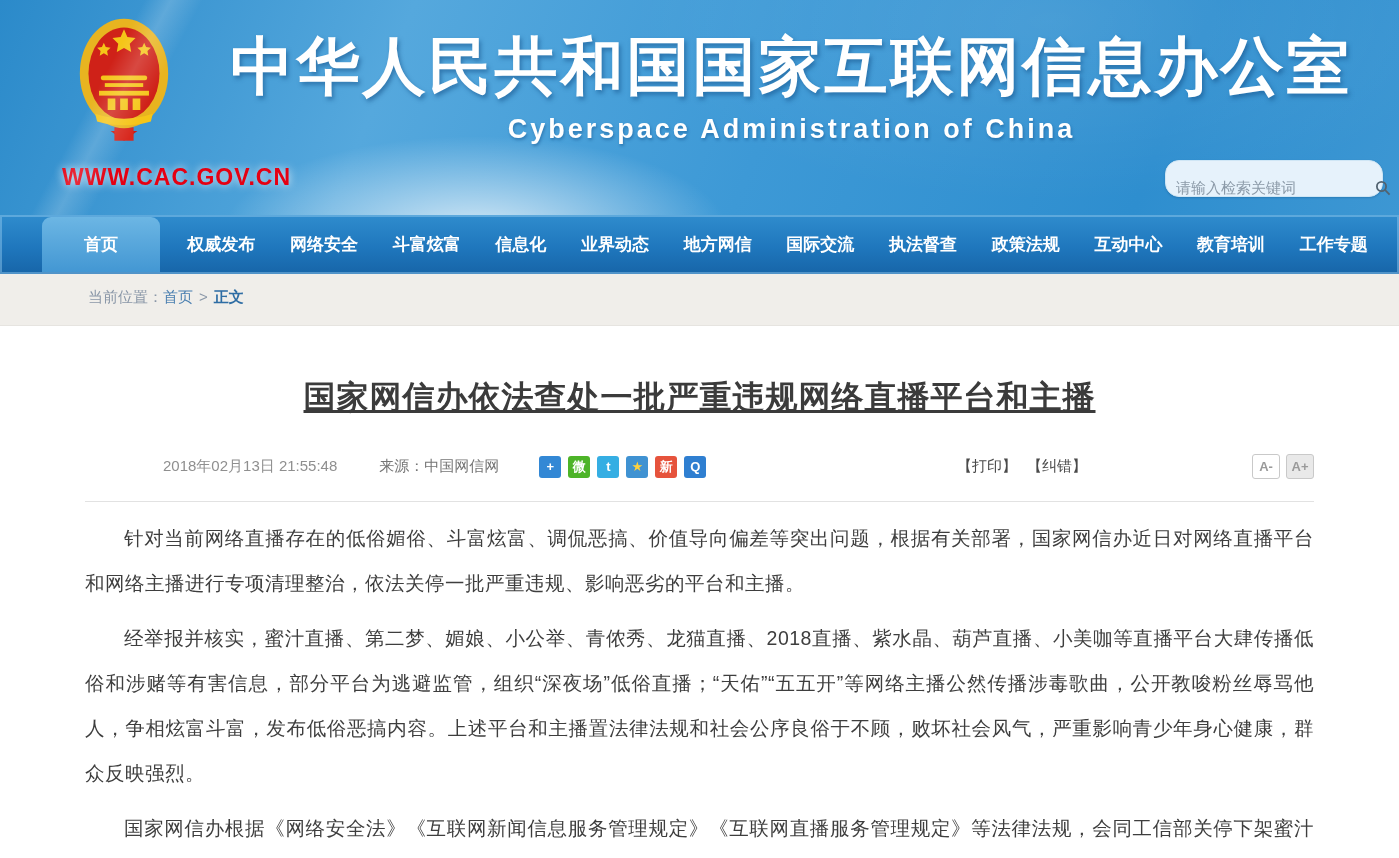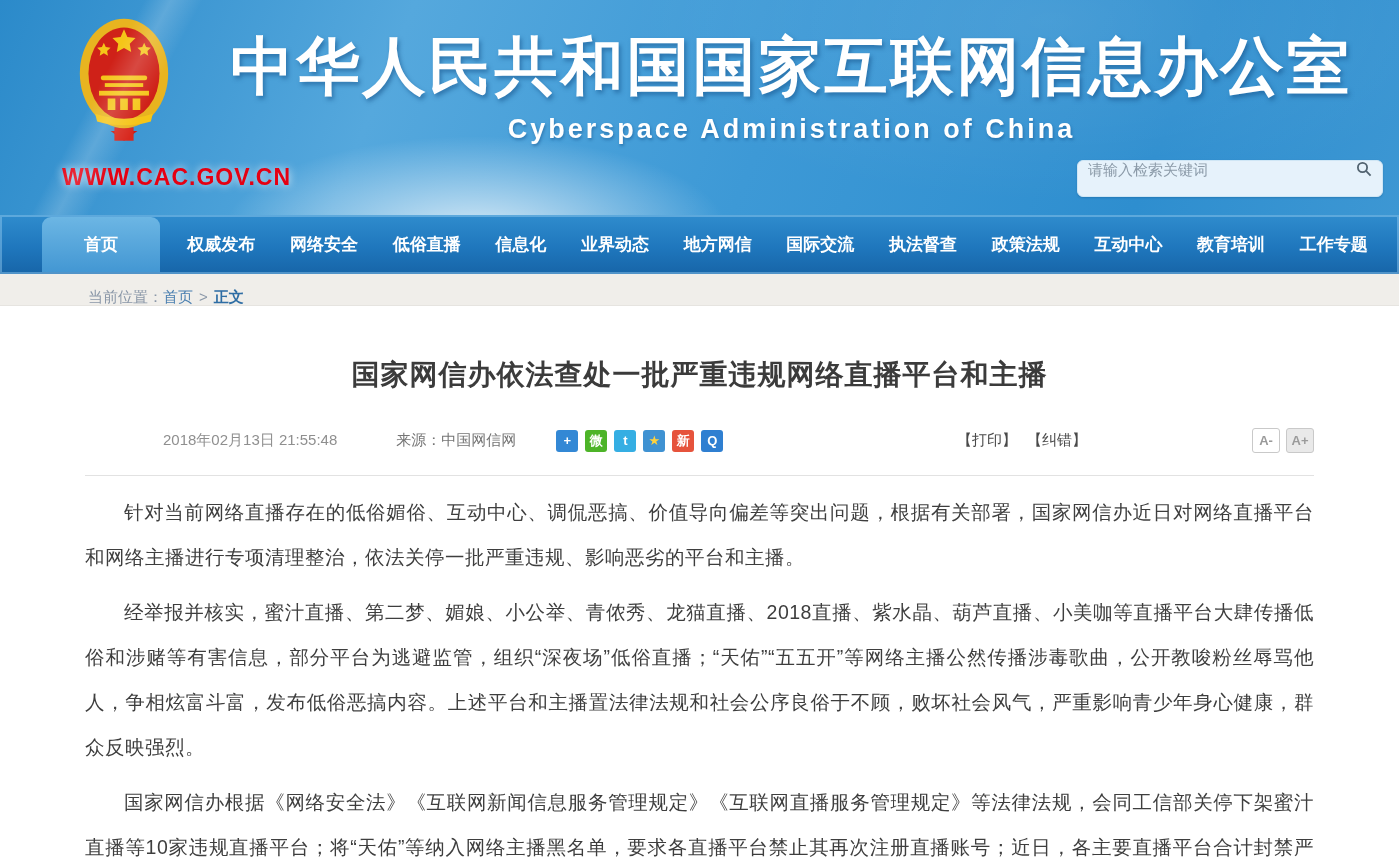--- a/index.html
+++ b/index.html
@@ -16,51 +16,51 @@
   .header::after { content:""; position:absolute; left:-80px; top:0; width:420px; height:215px;
     background:linear-gradient(118deg, transparent 42%, rgba(255,255,255,.18) 47%, transparent 53%); }
   .emblem { position:absolute; left:76px; top:12px; width:96px; height:148px; }
   .title-block { position:absolute; left:188px; right:4px; top:24px; text-align:center; color:#fff; }
   .site-title { font-size:63px; font-weight:bold; letter-spacing:3px; white-space:nowrap;
     text-shadow:2px 3px 4px rgba(16,74,130,.5); }
   .site-subtitle { font-size:27px; font-weight:bold; letter-spacing:3px; margin-top:4px;
     text-shadow:1px 2px 3px rgba(16,74,130,.45); }
   .site-url { position:absolute; left:62px; top:164px; font-size:23px; font-weight:bold;
     color:#e50012; letter-spacing:1px; text-shadow:0 0 8px rgba(255,255,255,.9); }
-  .search-box { position:absolute; right:16px; top:160px; width:306px; height:37px;
-    background:#e6f2fb; border:1px solid #cfe6f5; border-radius:6px;
-    display:flex; align-items:flex-start; padding:0 10px; box-shadow:0 1px 2px rgba(0,60,110,.25); }
+  .search-box { position:absolute; right:16px; top:160px; width:218px; height:37px;
+    background:#e6f2fb; border:1px solid #cfe6f5; border-radius:14px;
+    display:flex; align-items:flex-end; padding:0 10px; box-shadow:0 1px 2px rgba(0,60,110,.25); }
   .search-box input { flex:1; border:none; outline:none; background:transparent;
     font-size:15px; color:#333; font-family:inherit; }
   .search-box input::placeholder { color:#8b9aa8; }
   .search-glyph { width:16px; height:16px; flex:0 0 auto; }
 
   
   .nav { position:relative; height:59px; display:flex; align-items:stretch;
     background:linear-gradient(180deg,#2f8ccd 0%, #1f77bd 55%, #1765a8 100%);
     box-shadow:inset 0 0 0 2px rgba(150,205,240,.45); padding:0 14px; }
   .nav-item { flex:1 1 auto; text-align:center; line-height:59px; color:#fff;
     font-size:17px; font-weight:bold; cursor:pointer; white-space:nowrap; padding:0 6px; }
   .nav-item.active { flex:0 0 118px; background:linear-gradient(180deg,#6cb6e4,#4397d3);
     border-radius:9px 9px 0 0; margin:2px 10px 2px 28px; line-height:55px; }
 
   
-  .breadcrumb { height:32px; line-height:46px; background:#f0eeea; font-size:15px;
+  .breadcrumb { height:52px; line-height:46px; background:#f0eeea; font-size:15px;
     padding-left:88px; color:#8a97a8; border-bottom:1px solid #e6e4e0; }
   .breadcrumb .crumb-link { color:#4a7fb0; cursor:pointer; }
   .breadcrumb .crumb-sep { margin:0 6px; color:#8a97a8; }
   .breadcrumb .crumb-current { color:#2e6da4; font-weight:bold; cursor:pointer; }
 
   
   .content { padding:0 85px; background:#fff; }
-  .article-title { margin-top:50px; text-align:center; font-size:28px; font-weight:bold;
-    color:#3b3b3b; letter-spacing:1px; }
+  .article-title { margin-top:50px; text-align:center; font-size:32px; font-weight:bold;
+    color:#3b3b3b; letter-spacing:1px;text-decoration:underline; }
   .meta { display:flex; align-items:center; margin-top:34px; padding-left:78px;
     font-size:15px; color:#8f8f8f; }
-  .meta .source { margin-left:59px; color:#757575; }
+  .meta .source { margin-left:42px; color:#757575; }
   .share-row { display:flex; gap:7px; margin-left:40px; }
   .share-ic { width:22px; height:22px; border-radius:3px; display:flex; align-items:center;
     justify-content:center; font-size:13px; font-weight:bold; cursor:pointer; line-height:1; }
   .print-group { margin-left:auto; display:flex; gap:10px; font-size:15px; color:#4a4a4a; }
   .print-group span { cursor:pointer; }
   .font-group { margin-left:165px; display:flex; gap:6px; }
   .font-btn { width:28px; height:25px; border:1px solid #c9c9c9; border-radius:3px;
     background:#fff; color:#9a9a9a; font-size:13px; font-weight:bold;
     display:flex; align-items:center; justify-content:center; cursor:pointer; }
   .font-btn.bigger { background:#e9e9e9; }
@@ -100,21 +100,21 @@
       <circle cx="6.5" cy="6.5" r="4.6" fill="none" stroke="#51626f" stroke-width="1.8"></circle>
       <line x1="10.2" y1="10.2" x2="14.6" y2="14.6" stroke="#51626f" stroke-width="1.8"></line>
     </svg>
   </div>
 </div>
 
 <div class="nav">
   <div class="nav-item active">首页</div>
   <div class="nav-item">权威发布</div>
   <div class="nav-item">网络安全</div>
-  <div class="nav-item">低俗直播</div>
+  <div class="nav-item">斗富炫富</div>
   <div class="nav-item">信息化</div>
   <div class="nav-item">业界动态</div>
   <div class="nav-item">地方网信</div>
   <div class="nav-item">国际交流</div>
   <div class="nav-item">执法督查</div>
   <div class="nav-item">政策法规</div>
   <div class="nav-item">互动中心</div>
   <div class="nav-item">教育培训</div>
   <div class="nav-item">工作专题</div>
 </div>
@@ -143,17 +143,17 @@
     </span>
     <span class="font-group">
       <span class="font-btn">A-</span>
       <span class="font-btn bigger">A+</span>
     </span>
   </div>
 
   <div class="divider"></div>
 
   <div class="body-text">
-    <p>针对当前网络直播存在的低俗媚俗、互动中心、调侃恶搞、价值导向偏差等突出问题，根据有关部署，国家网信办近日对网络直播平台和网络主播进行专项清理整治，依法关停一批严重违规、影响恶劣的平台和主播。</p>
+    <p>针对当前网络直播存在的低俗媚俗、斗富炫富、调侃恶搞、价值导向偏差等突出问题，根据有关部署，国家网信办近日对网络直播平台和网络主播进行专项清理整治，依法关停一批严重违规、影响恶劣的平台和主播。</p>
     <p>经举报并核实，蜜汁直播、第二梦、媚娘、小公举、青侬秀、龙猫直播、2018直播、紫水晶、葫芦直播、小美咖等直播平台大肆传播低俗和涉赌等有害信息，部分平台为逃避监管，组织“深夜场”低俗直播；“天佑”“五五开”等网络主播公然传播涉毒歌曲，公开教唆粉丝辱骂他人，争相炫富斗富，发布低俗恶搞内容。上述平台和主播置法律法规和社会公序良俗于不顾，败坏社会风气，严重影响青少年身心健康，群众反映强烈。</p>
     <p>国家网信办根据《网络安全法》《互联网新闻信息服务管理规定》《互联网直播服务管理规定》等法律法规，会同工信部关停下架蜜汁直播等10家违规直播平台；将“天佑”等纳入网络主播黑名单，要求各直播平台禁止其再次注册直播账号；近日，各主要直播平台合计封禁严重违规主播账号1401个，关闭直播间5400余个，删除短视频37万条。</p>
   </div>
 </div>
 
 </body></html>

